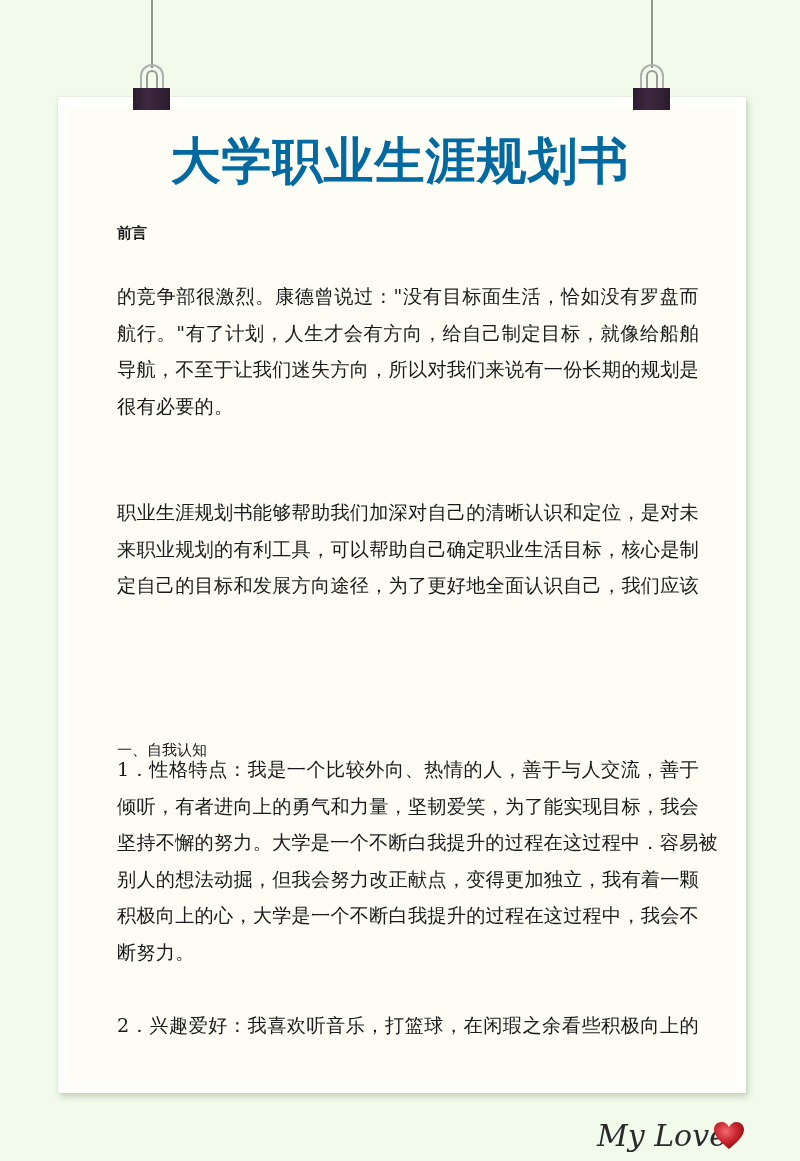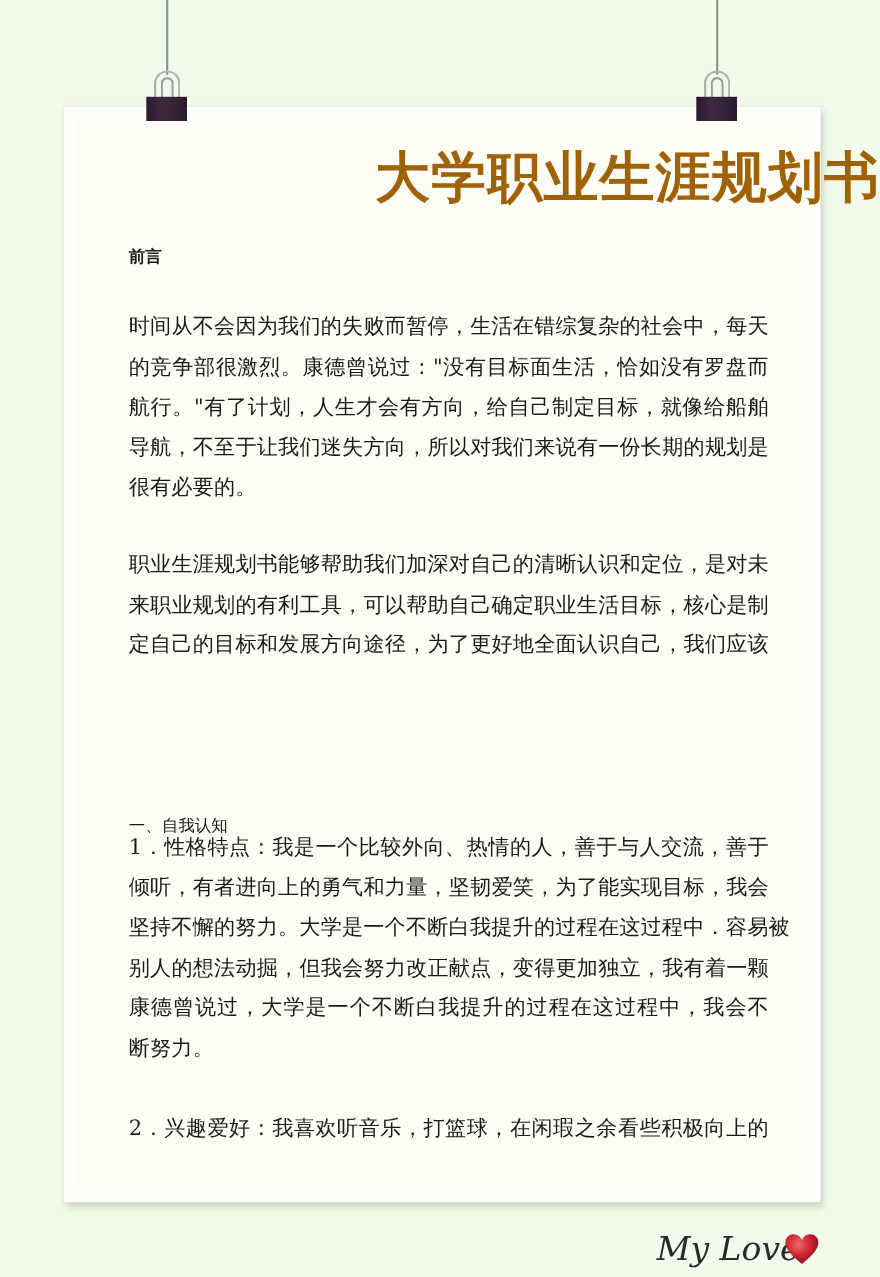--- a/index.html
+++ b/index.html
@@ -30,22 +30,22 @@
     .clip .handle2 {
       position: absolute; left: 13px; top: 8px; width: 12px; height: 26px;
       border: 2px solid #9a9a9a; border-bottom: none; border-radius: 6px 6px 0 0;
       box-sizing: border-box;
     }
     .clip .body {
       position: absolute; left: 0; top: 26px; width: 37px; height: 22px;
       background: linear-gradient(90deg, #2b1a2e 0%, #3e2a40 40%, #2b1a2e 100%);
     }
     .title {
-      position: absolute; left: 0; right: 0; top: 128px; text-align: right;
-      font-size: 50px; font-weight: bold; letter-spacing: 1px; color: #a16207;
+      position: absolute; left: 0; right: 0; top: 128px; text-align: center;
+      font-size: 50px; font-weight: bold; letter-spacing: 1px; color: #0369a1;
       font-family: "DejaVu Sans", "Liberation Sans", sans-serif;
     }
     .heading {
       position: absolute; left: 117px; font-size: 15px; font-weight: bold;
       font-family: "DejaVu Sans", "Liberation Sans", sans-serif; color: #1a1a1a;
     }
     .para {
       position: absolute; left: 117px; width: 582px; font-size: 19.2px;
       line-height: 36.5px; text-align: justify; text-align-last: left;
       letter-spacing: 0.2px;
@@ -79,41 +79,40 @@
   <div class="handle"></div>
   <div class="handle2"></div>
   <div class="body"></div>
 </div>
 
 <div class="title">大学职业生涯规划书</div>
 
 <div class="heading" style="top:224px;">前言</div>
 
 <div class="para" style="top:279px;">
-  <span class="line">时间从不会因为我们的失败而暂停，生活在错综复杂的社会中，每天</span>
   <span class="line">的竞争部很激烈。康德曾说过："没有目标面生活，恰如没有罗盘而</span>
   <span class="line">航行。"有了计划，人生才会有方向，给自己制定目标，就像给船舶</span>
   <span class="line">导航，不至于让我们迷失方向，所以对我们来说有一份长期的规划是</span>
   <span class="line last">很有必要的。</span>
 </div>
 
 <div class="para" style="top:495px;">
   <span class="line">职业生涯规划书能够帮助我们加深对自己的清晰认识和定位，是对未</span>
   <span class="line">来职业规划的有利工具，可以帮助自己确定职业生活目标，核心是制</span>
   <span class="line">定自己的目标和发展方向途径，为了更好地全面认识自己，我们应该</span>
 </div>
 
 <div class="heading" style="top:717px; font-weight:normal; font-family:'DejaVu Serif','Liberation Serif',serif;margin-top:24px;">一、自我认知</div>
 
 <div class="para" style="top:752px;">
   <span class="line">1．性格特点：我是一个比较外向、热情的人，善于与人交流，善于</span>
   <span class="line">倾听，有者进向上的勇气和力量，坚韧爱笑，为了能实现目标，我会</span>
   <span class="line">坚持不懈的努力。大学是一个不断白我提升的过程在这过程中．容易被</span>
   <span class="line">别人的想法动掘，但我会努力改正献点，变得更加独立，我有着一颗</span>
-  <span class="line">康德曾说过，大学是一个不断白我提升的过程在这过程中，我会不</span>
+  <span class="line">积极向上的心，大学是一个不断白我提升的过程在这过程中，我会不</span>
   <span class="line last">断努力。</span>
 </div>
 
 <div class="para" style="top:1008px;">
   <span class="line">2．兴趣爱好：我喜欢听音乐，打篮球，在闲瑕之余看些积极向上的</span>
 </div>
 
 <div class="signature">My Love</div>
 <svg class="heart" viewBox="0 0 32 30">
   <defs>

